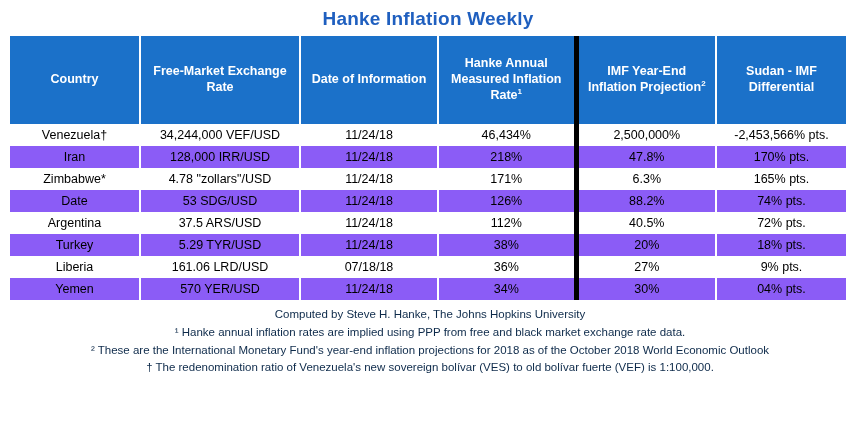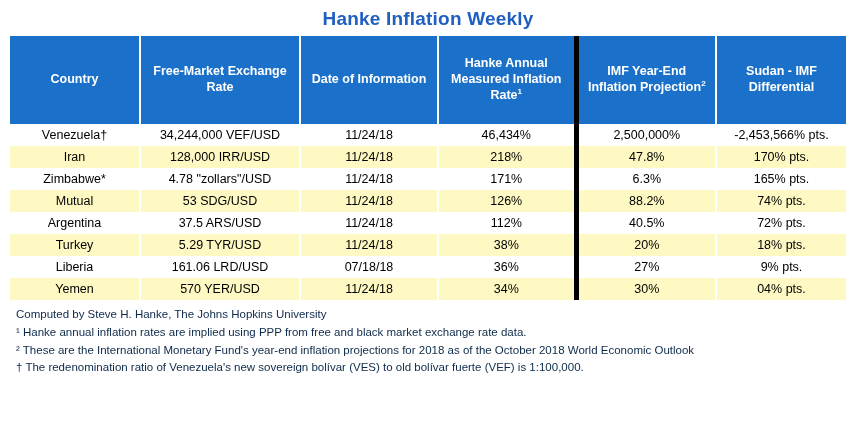--- a/index.html
+++ b/index.html
@@ -69,31 +69,32 @@
   table.main td.last {
     border-right: 0;
   }
   table.main td.thick-left {
     border-left: 5px solid #000000;
   }
   tr.row-odd td {
     background: #ffffff;
   }
   tr.row-even td {
-    background: #fef9c3;
+    background: #8b5cf6;
   }
   sup {
     font-size: 8px;
     vertical-align: super;
   }
   .notes {
     margin: 6px 12px 0 16px;
     color: #0d2a4a;
     font-size: 11.5px;
     line-height: 1.55;
+    text-align: center;
   }
   .notes div {
     white-space: nowrap;
   }
 </style>
 </head>
 <body>
 
 <div id="page">
 
@@ -138,21 +139,21 @@
         </tr>
         <tr class="row-odd">
           <td>Zimbabwe*</td>
           <td>4.78 "zollars"/USD</td>
           <td>11/24/18</td>
           <td>171%</td>
           <td class="thick-left">6.3%</td>
           <td class="last">165% pts.</td>
         </tr>
         <tr class="row-even">
-          <td>Mutual</td>
+          <td>Date</td>
           <td>53 SDG/USD</td>
           <td>11/24/18</td>
           <td>126%</td>
           <td class="thick-left">88.2%</td>
           <td class="last">74% pts.</td>
         </tr>
         <tr class="row-odd">
           <td>Argentina</td>
           <td>37.5 ARS/USD</td>
           <td>11/24/18</td>

